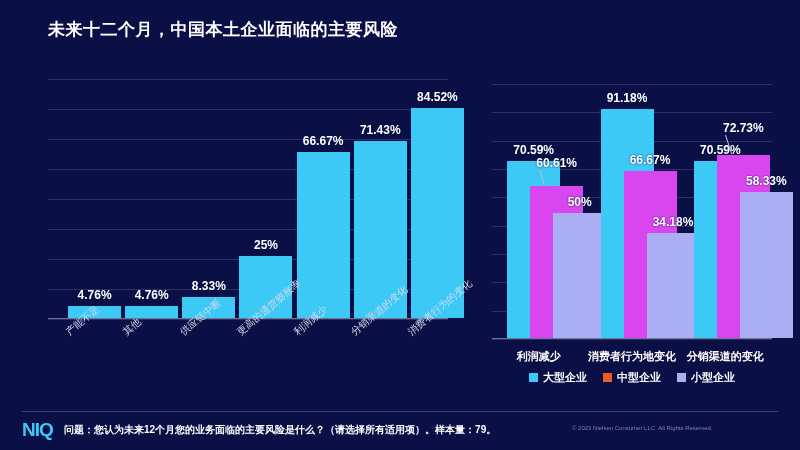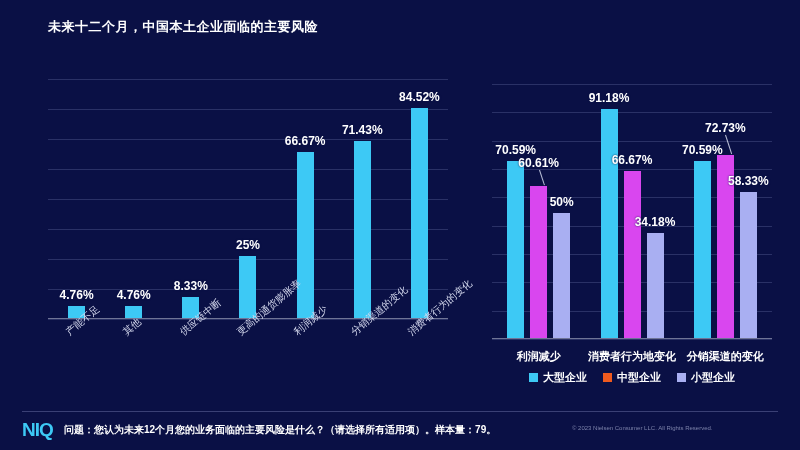--- a/index.html
+++ b/index.html
@@ -8,21 +8,21 @@
     background:#0a1045;
     font-family:"Liberation Sans","DejaVu Sans",sans-serif;
     color:#ffffff;
     -webkit-font-smoothing:antialiased;
   }
   #slide{position:relative;width:800px;height:450px;}
 
   
   .title{
     position:absolute;left:48px;top:18px;
-    font-size:13px;font-weight:bold;letter-spacing:.5px;
+    font-size:17px;font-weight:bold;letter-spacing:.5px;
     color:#ffffff;white-space:nowrap;
   }
 
   
   .chart{position:absolute;}
   #chart-left{left:48px;top:80px;width:400px;height:240px;}
   #chart-right{left:492px;top:85px;width:280px;height:255px;}
 
   .plot{position:absolute;left:0;top:0;right:0;bottom:0;}
 
@@ -35,21 +35,21 @@
     background:#6f7496;
   }
 
   
   .bar-slot{
     position:absolute;bottom:2px;
     display:flex;align-items:flex-end;justify-content:center;
     height:calc(100% - 2px);
   }
   .bar{
-    position:relative;width:100%;
+    position:relative;width:100%;padding-left:36px;
   }
   .bar .vlabel{
     position:absolute;left:50%;transform:translateX(-50%);
     bottom:100%;margin-bottom:4px;
     font-size:12px;font-weight:bold;white-space:nowrap;
     color:#ffffff;
     text-shadow:0 0 2px #0a1045;
   }
   .c-large{background:#3dc9f5;}
   .c-mid{background:#d946ef;}

